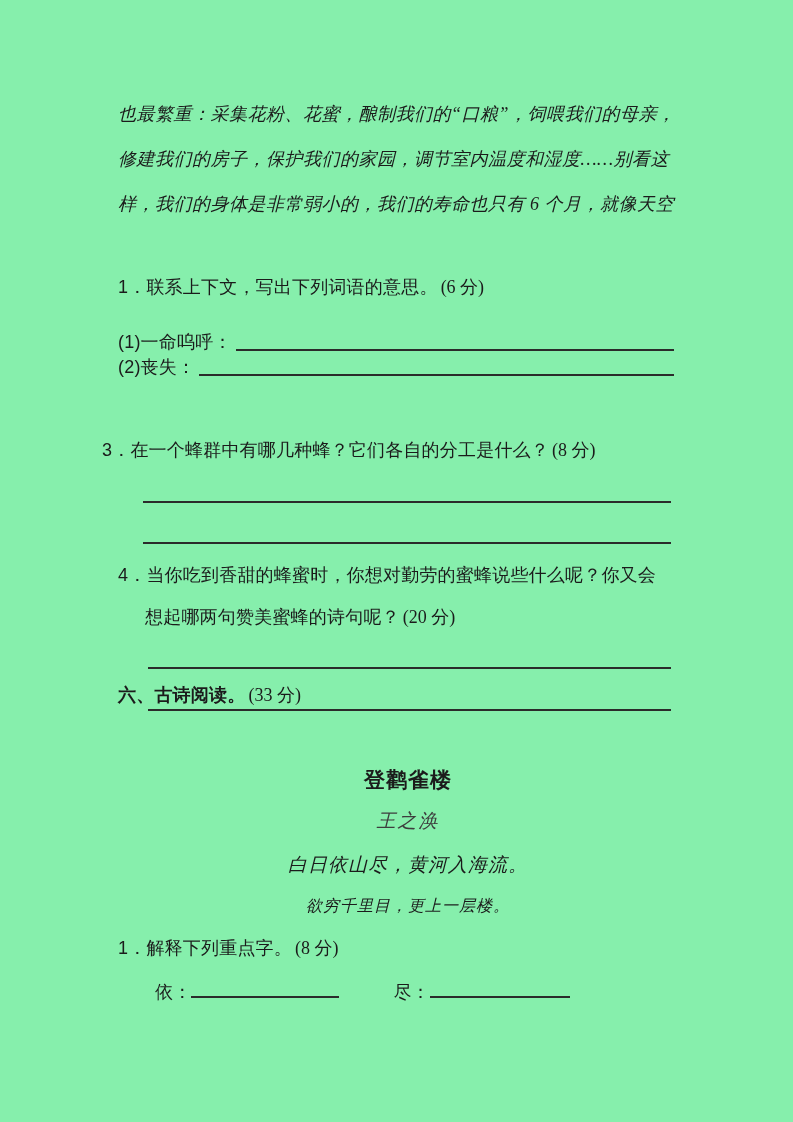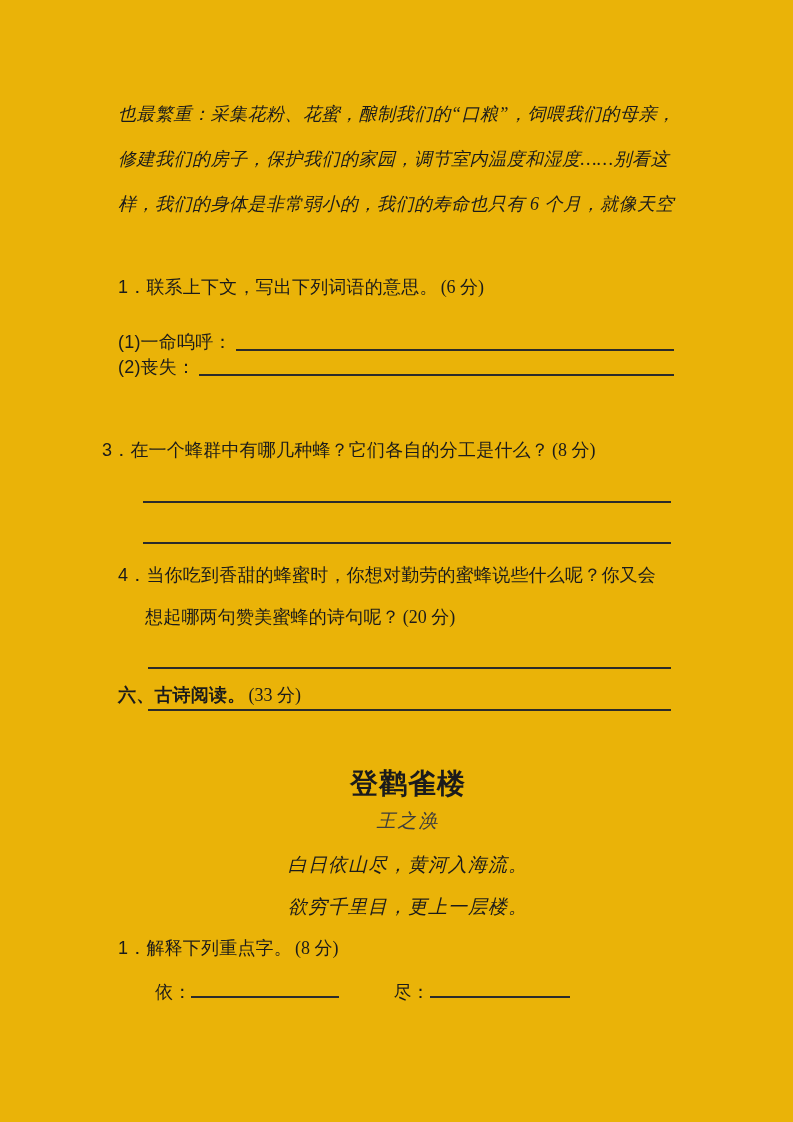--- a/index.html
+++ b/index.html
@@ -1,18 +1,18 @@
 <!DOCTYPE html>
 <html><head>
 <meta charset="utf-8">
 <style>
   html,body{margin:0;padding:0;background:#888;}
   .page{
     position:relative;width:793px;height:1122px;margin:0 auto;
-    background:#eab308;color:#1b1b1b;overflow:hidden;
+    background:#86efac;color:#1b1b1b;overflow:hidden;
     font-size:18px;font-family:"Liberation Sans",sans-serif;
   }
   .ln{position:absolute;white-space:nowrap;line-height:1.2;}
   .kai{font-family:"Liberation Serif",serif;font-style:italic;letter-spacing:.5px;}
   .hei{font-family:"Liberation Sans",sans-serif;font-style:normal;letter-spacing:.2px;}
   .score{font-family:"Liberation Serif",serif;font-style:normal;letter-spacing:0;padding-left:3px;}
   .bold{font-weight:bold;}
   .center{text-align:center;}
   .author{color:#3d3d3d;}
   .fillrow{display:flex;}
@@ -53,24 +53,24 @@
   <div class="ln hei" style="left:145px;top:607px;">
     <span>想起哪两句赞美蜜蜂的诗句呢？</span><span class="score">(20 分)</span>
   </div>
   <div class="uline" style="left:148px;top:667px;width:523px;"></div>
   <div class="uline" style="left:148px;top:709px;width:523px;"></div>
 
   <div class="ln hei bold" style="left:118px;top:685px;font-size:18px;">
     <span>六、古诗阅读。</span><span class="score" style="font-weight:normal;">(33 分)</span>
   </div>
 
-  <div class="ln hei bold center" style="left:118px;top:767px;width:580px;font-size:28px;letter-spacing:1px;">登鹳雀楼</div>
+  <div class="ln hei bold center" style="left:118px;top:767px;width:580px;font-size:21px;letter-spacing:1px;">登鹳雀楼</div>
   <div class="ln kai center" style="left:118px;top:854px;width:580px;font-size:19px;letter-spacing:1px;">白日依山尽，黄河入海流。</div>
   <div class="ln kai center author" style="left:118px;top:810px;width:580px;font-size:19px;letter-spacing:2px;">王之涣</div>
-  <div class="ln kai center" style="left:118px;top:896px;width:580px;font-size:19px;letter-spacing:1px;">欲穷千里目，更上一层楼。</div>
+  <div class="ln kai center" style="left:118px;top:896px;width:580px;font-size:16px;letter-spacing:1px;">欲穷千里目，更上一层楼。</div>
 
   <div class="ln hei" style="left:118px;top:938px;">
     <span>1．解释下列重点字。</span><span class="score">(8 分)</span>
   </div>
   <div class="ln hei" style="left:155px;top:982px;">
     <span>依：</span><span class="u" style="width:148px;"></span><span class="gap" style="width:54px;"></span><span>尽：</span><span class="u" style="width:140px;"></span>
   </div>
 
 </div>
 

